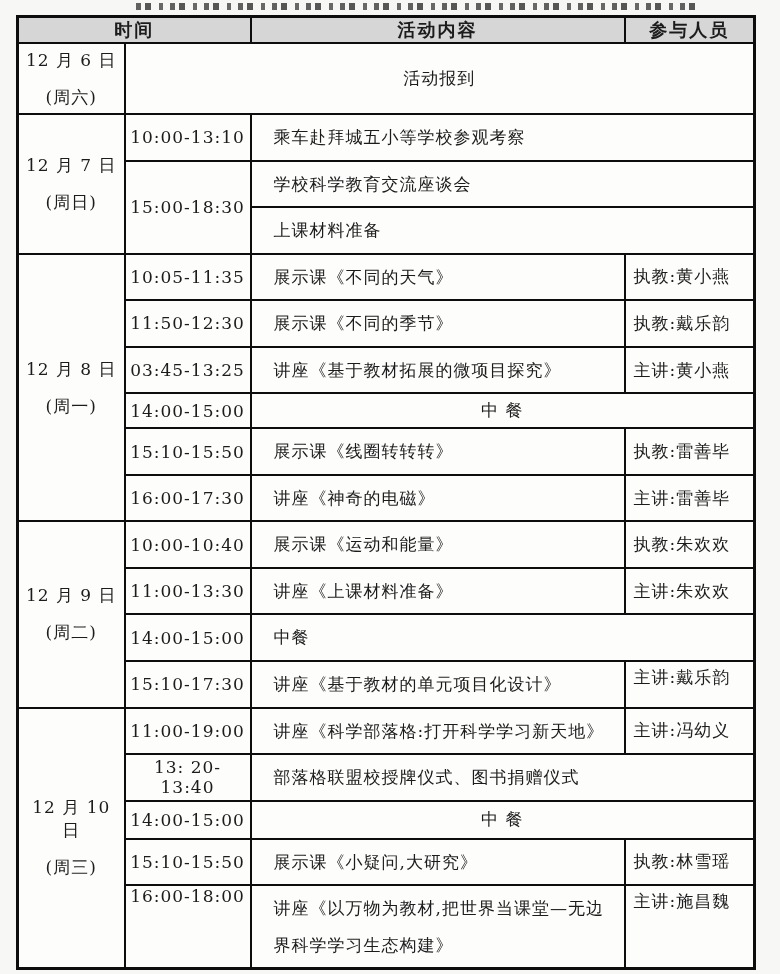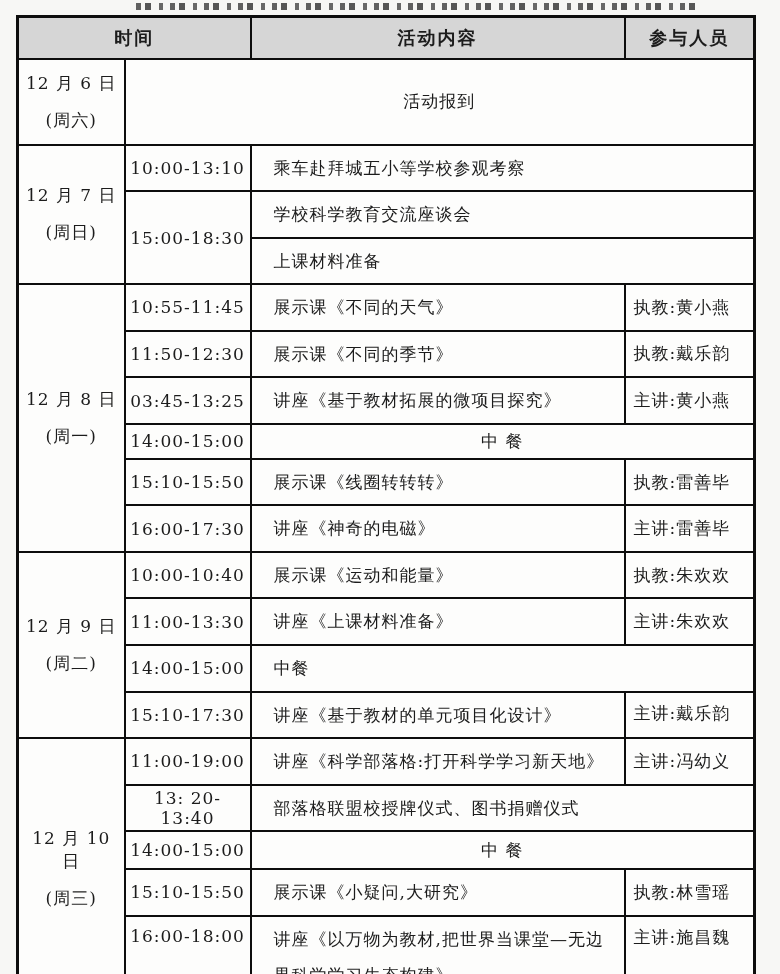--- a/index.html
+++ b/index.html
@@ -54,43 +54,43 @@
     text-align:center;
     padding:0 2px;
   }
   td.date .d-wrap{
     display:flex;flex-direction:column;align-items:center;gap:14px;
   }
   td.time{text-align:center;padding:0 2px;}
   td.act{text-align:left;padding:4px 8px 4px 22px;line-height:2.15;}
   td.center{text-align:center;padding:0 6px;}
   td.person{text-align:left;padding:4px 4px 4px 8px;}
-  td.vtop{vertical-align:top;padding-top:9px;}
+  td.vtop{vertical-align:top;}
 </style>
 </head>
 <body>
 
 <div class="cropped-title"></div>
 
 <table class="schedule">
   <colgroup>
     <col style="width:107px">
     <col style="width:126px">
     <col style="width:374px">
     <col style="width:130px">
   </colgroup>
 
   <tbody>
-      <tr style="height:42px">
+      <tr style="height:26px">
     <th colspan="2">时间</th>
     <th>活动内容</th>
     <th>参与人员</th>
   </tr>
 
-  <tr style="height:86px">
+  <tr style="height:71px">
     <td class="date">
       <div class="d-wrap">
         <span>12 月 6 日</span>
         <span>(周六)</span>
       </div>
     </td>
     <td colspan="3" class="center">活动报到</td>
   </tr>
 
   <tr style="height:40px">
@@ -111,21 +111,21 @@
     <td colspan="2" class="act">上课材料准备</td>
   </tr>
 
   <tr style="height:40px">
     <td class="date" rowspan="6">
       <div class="d-wrap">
         <span>12 月 8 日</span>
         <span>(周一)</span>
       </div>
     </td>
-    <td class="time">10:55-11:45</td>
+    <td class="time">10:05-11:35</td>
     <td class="act">展示课《不同的天气》</td>
     <td class="person">执教:黄小燕</td>
   </tr>
   <tr style="height:40px">
     <td class="time">11:50-12:30</td>
     <td class="act">展示课《不同的季节》</td>
     <td class="person">执教:戴乐韵</td>
   </tr>
   <tr style="height:40px">
     <td class="time">03:45-13:25</td>

